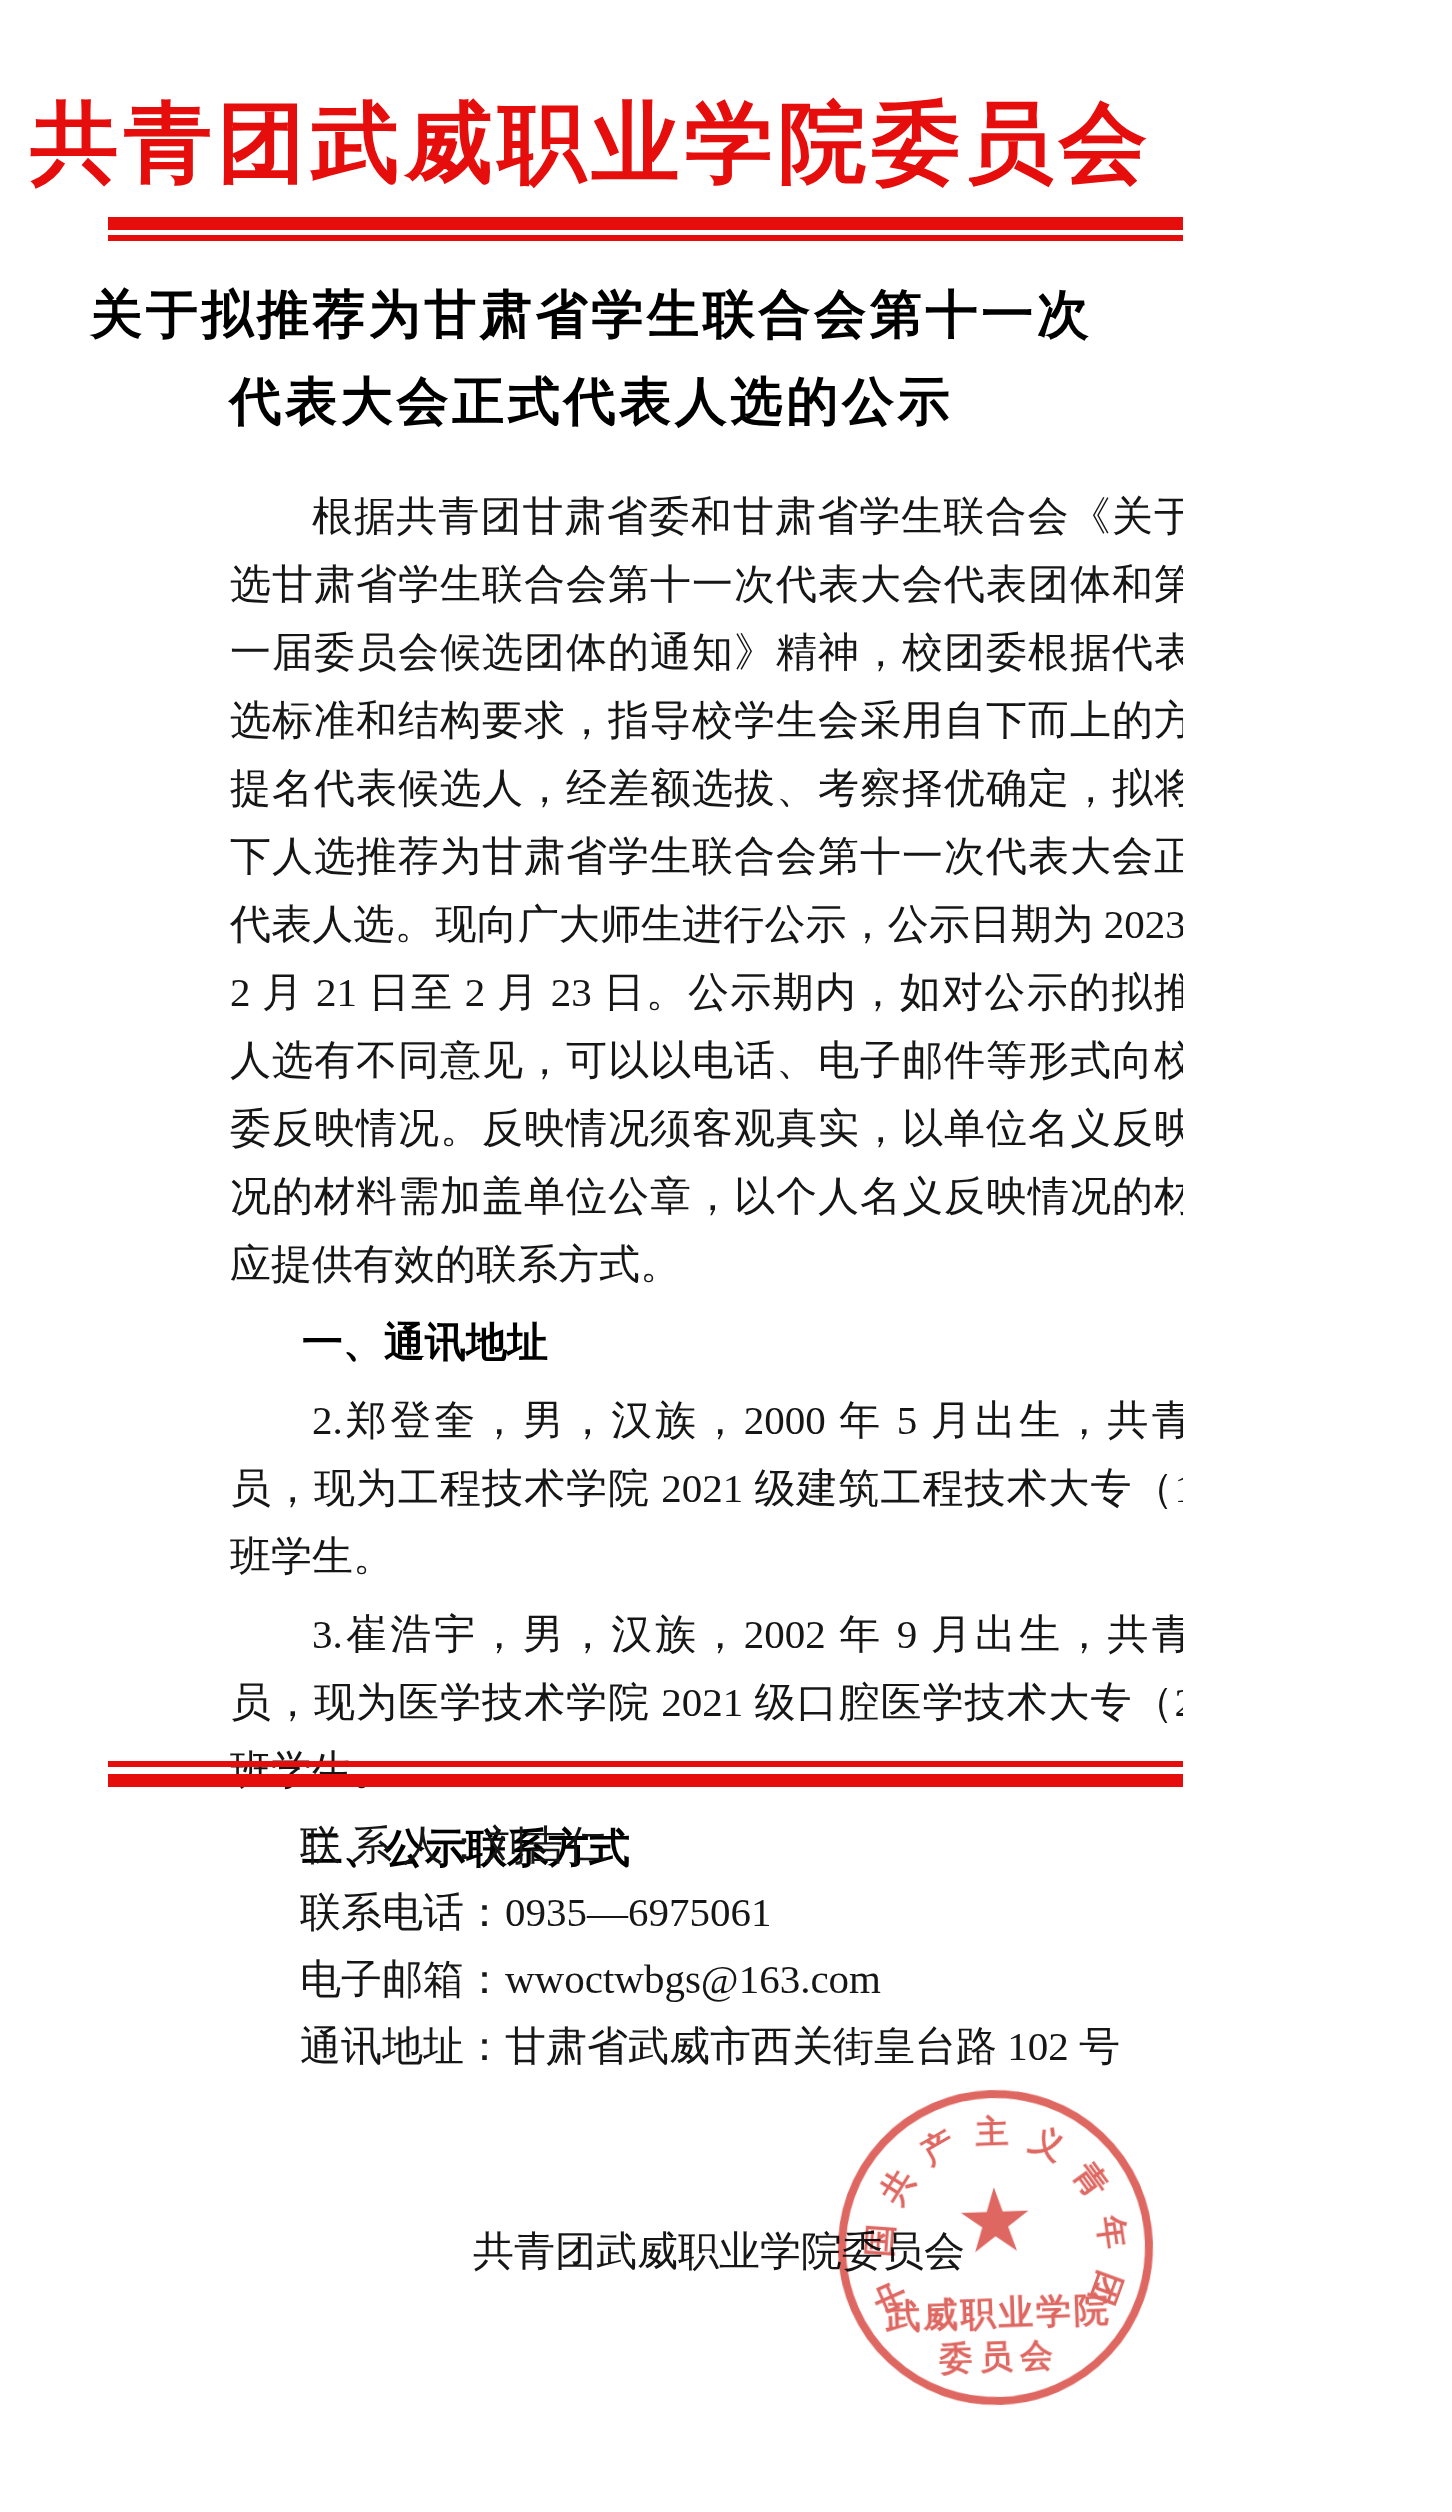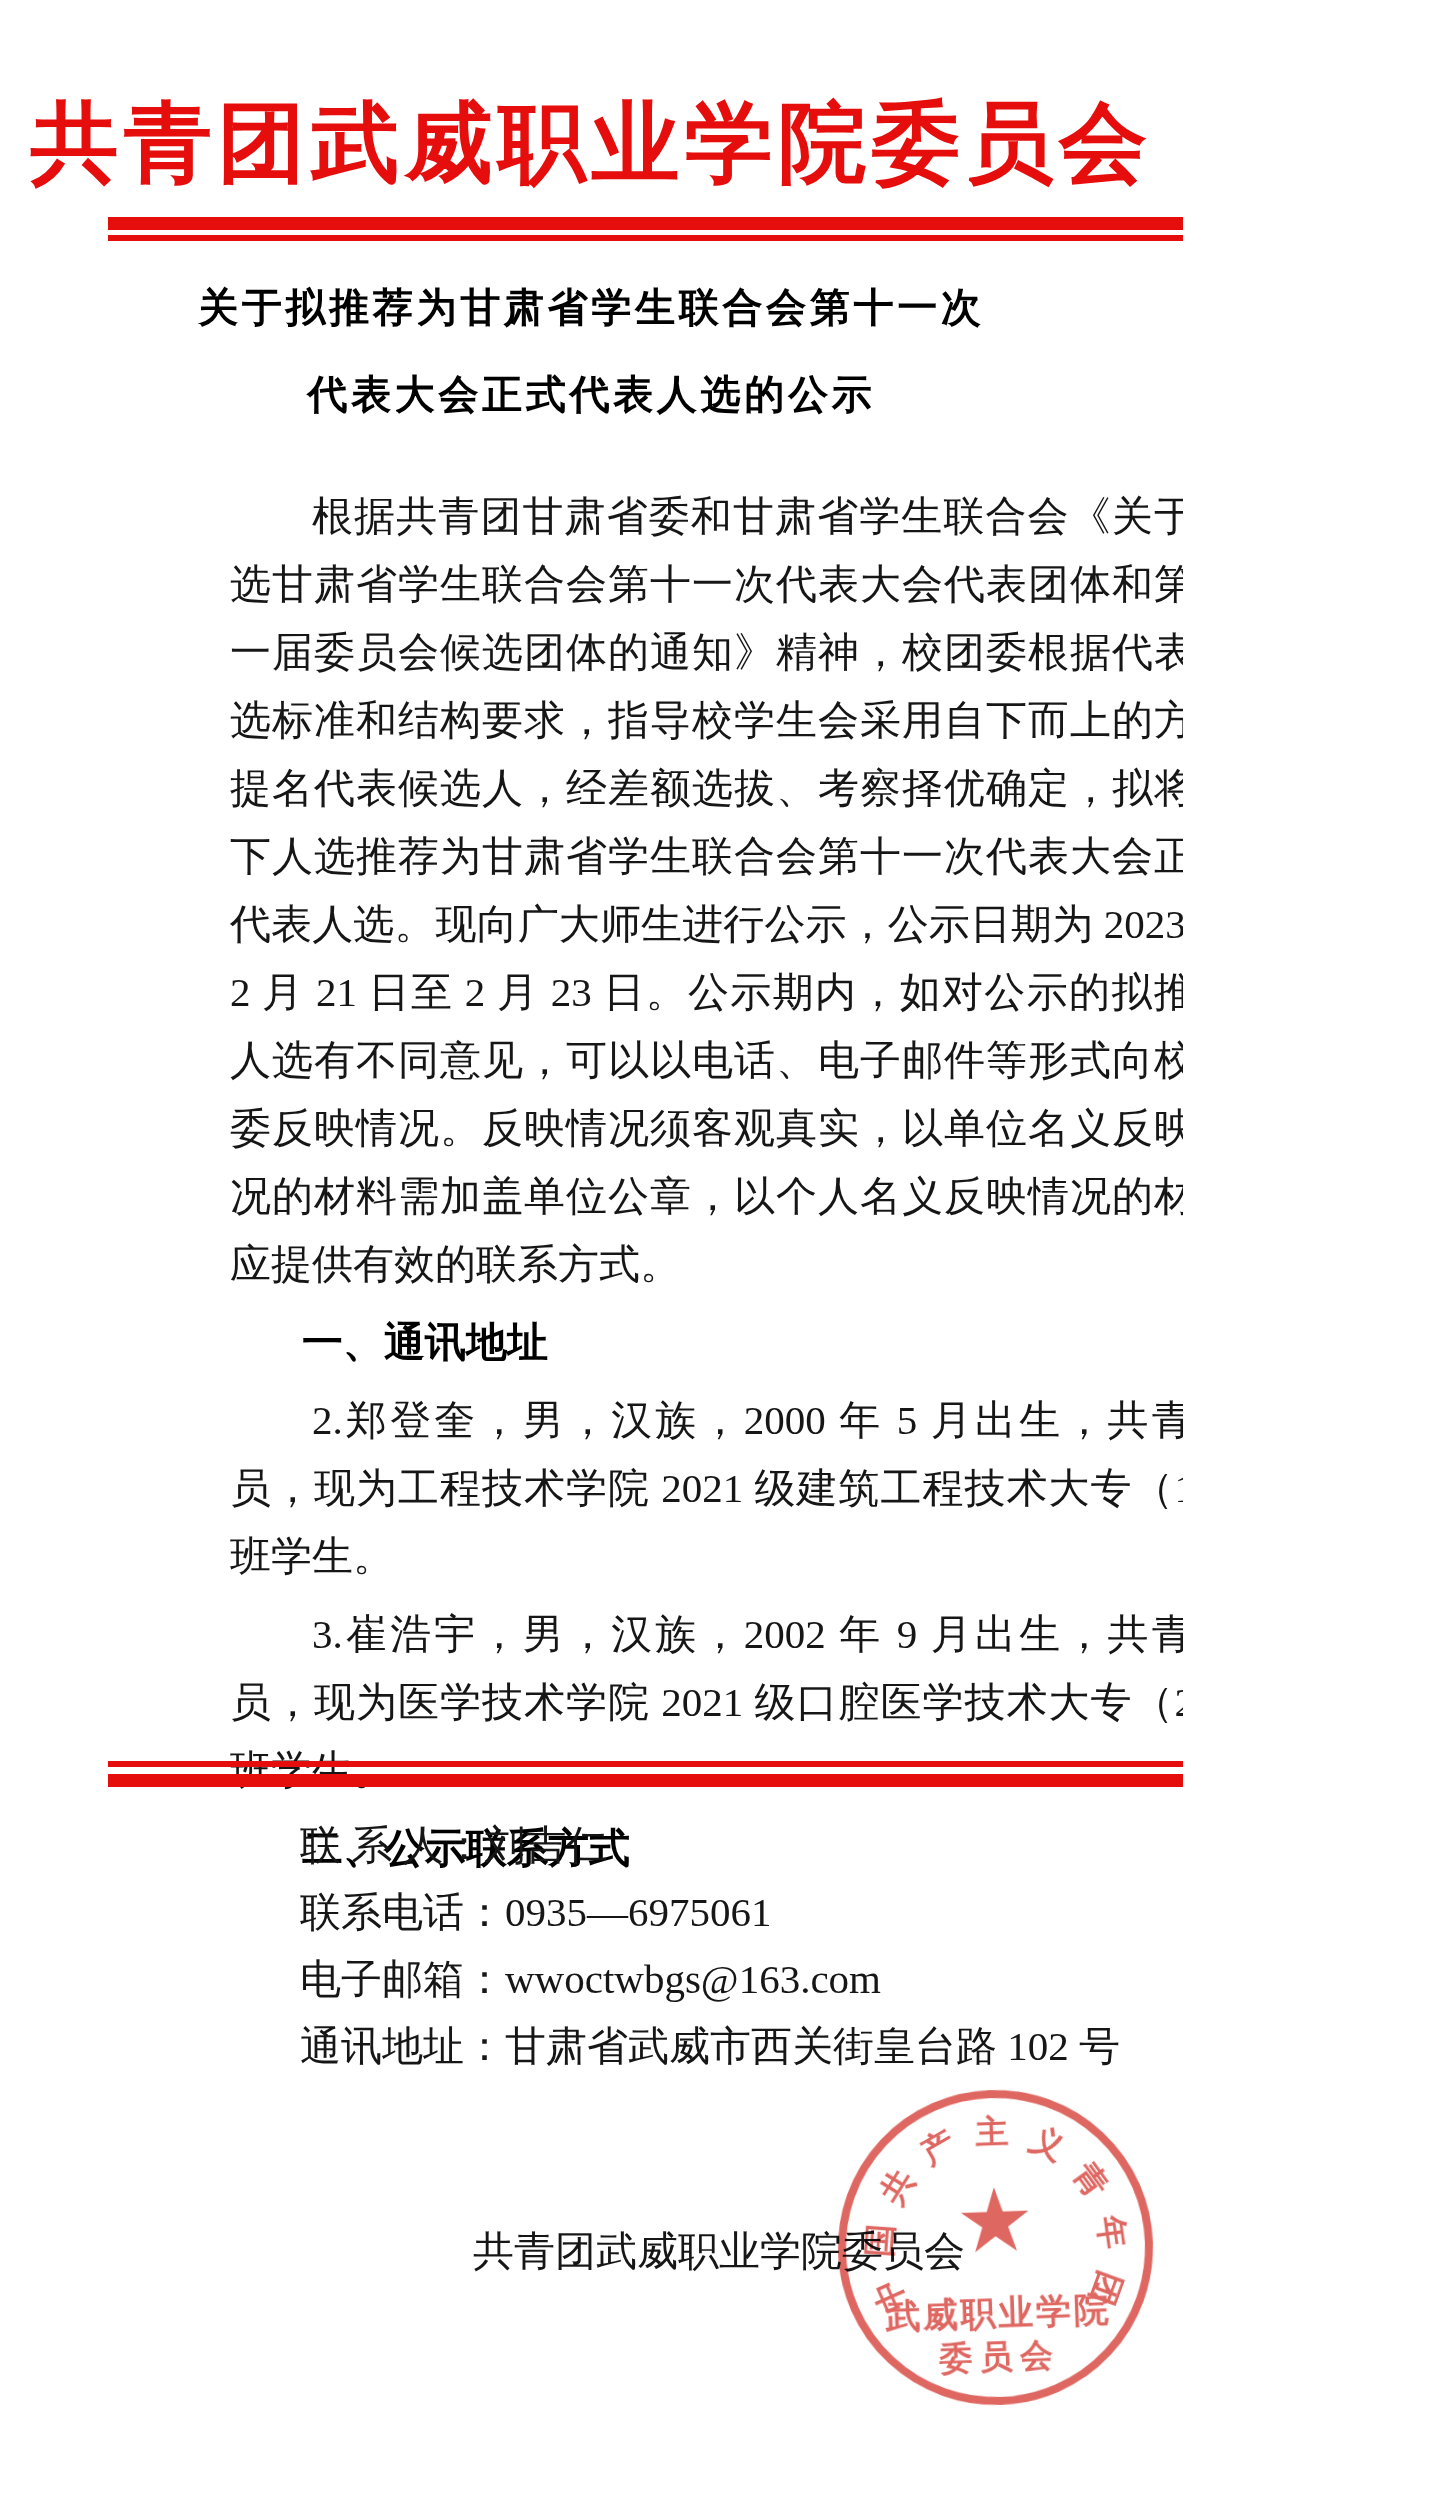--- a/index.html
+++ b/index.html
@@ -24,23 +24,23 @@
     white-space:nowrap;
   }
   .rule{position:absolute;left:108px;width:1235px;background:#e60d0d;}
   .rule-top-thick{top:217px;height:13px;}
   .rule-top-thin{top:235px;height:5.5px;}
   .rule-bottom-thin{top:1761px;height:5.5px;}
   .rule-bottom-thick{top:1774px;height:13px;}
   
   .doc-title{
     position:absolute;
-    top:264px; left:0; width:100%;
+    top:271px; left:0; width:100%;
     text-align:center;
-    font-size:40px;
+    font-size:52px;
     line-height:87px;
     font-weight:bold;
     letter-spacing:3.7px;
     color:#000;
   }
   
   .body-block{
     position:absolute;
     top:472px; left:220px; width:1027px;
     font-size:41px;

